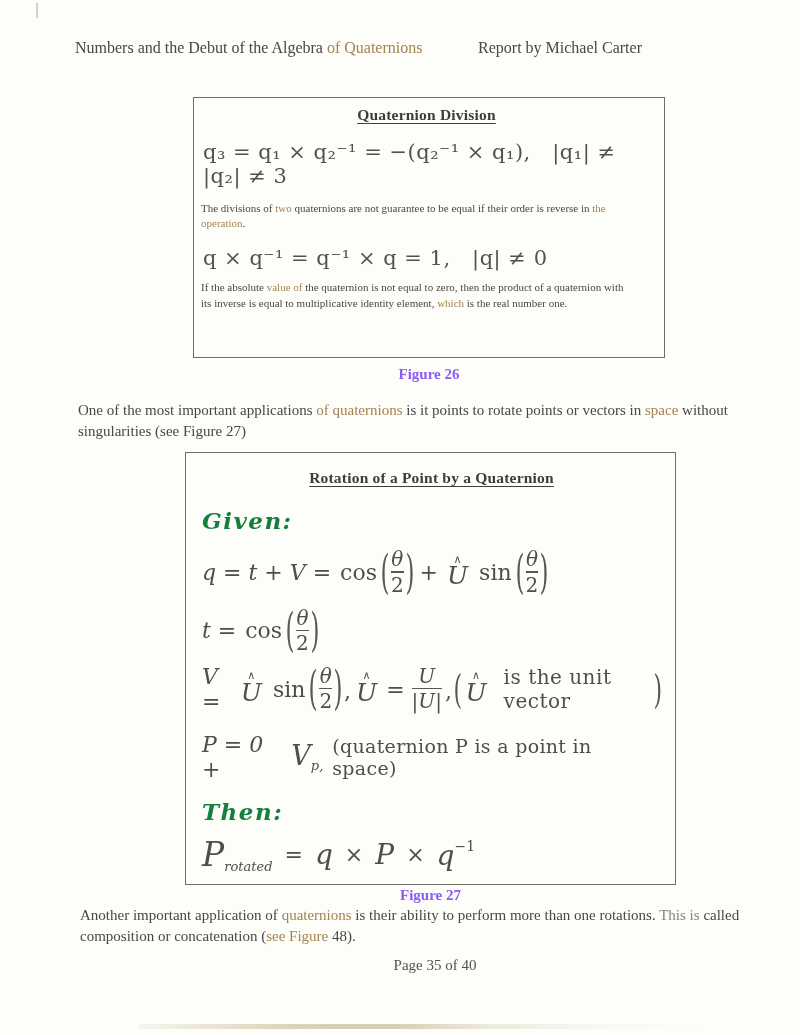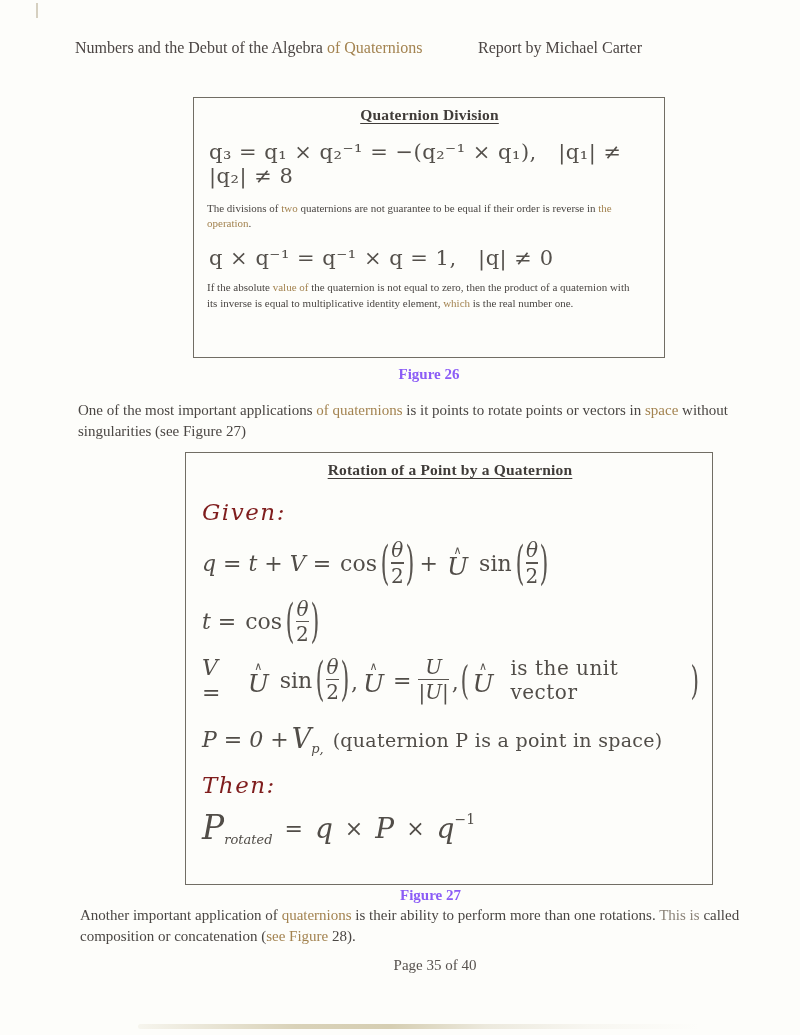--- a/index.html
+++ b/index.html
@@ -12,22 +12,22 @@
         background:linear-gradient(90deg,rgba(200,188,150,.12),rgba(182,168,120,.5) 28%,rgba(182,168,120,.55) 45%,rgba(198,188,155,.3) 62%,rgba(210,200,175,.12) 80%,rgba(210,200,175,0));}
 
   
   .header{position:absolute;top:39px;left:75px;right:158px;display:flex;justify-content:space-between;
         font-size:16px;color:#4b4543;}
   .tint{color:#a38350;}
   .tint2{color:#8b8378;}
 
   
   .figbox{position:absolute;border:1.5px solid #716d64;box-sizing:border-box;background:transparent;}
-  .box1{left:193px;top:97px;width:472px;height:261px;padding:8px 12px 0 13px;}
-  .box2{left:185px;top:452px;width:528px;height:433px;padding:8px 14px 0 16px;}
+  .box1{left:193px;top:97px;width:472px;height:261px;padding:8px 12px 0 7px;}
+  .box2{left:185px;top:452px;width:491px;height:433px;padding:16px 14px 0 16px;}
   .boxtitle{text-align:center;font-weight:bold;font-size:15.5px;color:#403c39;
         text-decoration:underline;text-underline-offset:3px;letter-spacing:.2px;}
 
   
   .formula.f26{font-family:"DejaVu Serif",serif;font-size:21px;color:#54504b;margin:16px 0 0 2px;letter-spacing:.5px;}
   .formula.f26b{margin-top:15px;}
   .boxpara{font-size:11px;line-height:1.38;margin:13px 0 0 0;color:#4a4643;width:450px;}
   .boxpara.w2{width:434px;margin-top:10px;}
 
   
@@ -35,22 +35,22 @@
   .cap26{top:366px;left:193px;width:472px;text-align:center;}
   .cap27{top:887px;left:185px;width:491px;text-align:center;}
   .bodypara{position:absolute;margin:0;font-size:15px;line-height:1.42;color:#4a4643;}
   .p1{top:400px;left:78px;width:698px;}
   .p2{top:905px;left:80px;width:690px;}
   .pagenum{position:absolute;top:957px;left:70px;width:730px;text-align:center;font-size:15px;color:#57524e;font-family:Liberation Serif, serif;}
 
   
   .mline{display:flex;align-items:center;font-family:"DejaVu Serif",serif;font-size:22px;
         color:#514d48;gap:3px;}
-  .label-line{font-size:23px;font-style:italic;letter-spacing:1.5px;color:#7f1d1d;
-        font-family:"DejaVu Serif",serif;}
+  .label-line{font-size:23px;font-style:italic;letter-spacing:1.5px;color:#15803d;
+        font-family:"DejaVu Serif",serif;font-weight:bold;}
   .given{margin-top:20px;}
   .then{margin-top:16px;}
   .eq1{margin-top:15px;}
   .eq2{margin-top:12px;}
   .eq3{margin-top:10px;}
   .eq4{margin-top:18px;}
   .eq5{margin-top:10px;gap:8px;}
   .it{font-style:italic;}
   .fn{margin:0 2px 0 6px;}
   .op{margin:0 4px;}
@@ -78,21 +78,21 @@
 
   <div class="artifact-topleft"></div>
 
   <header class="header">
     <div><span>Numbers and the Debut of the Algebra </span><span class="tint">of Quaternions</span></div>
     <div>Report by Michael Carter</div>
   </header>
 
   <section class="figbox box1">
     <div class="boxtitle">Quaternion Division</div>
-    <div class="formula f26">q₃ = q₁ × q₂⁻¹ =  −(q₂⁻¹ × q₁), |q₁| ≠ |q₂| ≠ 8</div>
+    <div class="formula f26">q₃ = q₁ × q₂⁻¹ =  −(q₂⁻¹ × q₁), |q₁| ≠ |q₂| ≠ 3</div>
     <p class="boxpara"><span>The divisions of </span><span class="tint">two</span><span> quaternions are not guarantee to be equal if their order is reverse in </span><span class="tint">the operation</span><span>.</span></p>
     <div class="formula f26 f26b">q × q⁻¹ = q⁻¹ × q = 1, |q| ≠ 0</div>
     <p class="boxpara w2"><span>If the absolute </span><span class="tint">value of</span><span> the quaternion is not equal to zero, then the product of a quaternion with its inverse is equal to multiplicative identity element, </span><span class="tint">which</span><span> is the real number one.</span></p>
   </section>
 
   <div class="caption cap26">Figure 26</div>
 
   <p class="bodypara p1"><span>One of the most important applications </span><span class="tint">of quaternions</span><span> is it points to rotate points or vectors in </span><span class="tint">space</span><span> without singularities (see Figure 27)</span></p>
 
   <section class="figbox box2">
@@ -186,18 +186,18 @@
       <span class="it qbig">q</span>
       <span class="op">×</span>
       <span class="it qbig">P</span>
       <span class="op">×</span>
       <span><span class="it qbig">q</span><sup class="supm1">−1</sup></span>
     </div>
   </section>
 
   <div class="caption cap27">Figure 27</div>
 
-  <p class="bodypara p2"><span>Another important application of </span><span class="tint">quaternions</span><span> is their ability to perform more than one rotations.  </span><span class="tint2">This is</span><span> called composition or concatenation (</span><span class="tint">see Figure</span><span> 28).</span></p>
+  <p class="bodypara p2"><span>Another important application of </span><span class="tint">quaternions</span><span> is their ability to perform more than one rotations.  </span><span class="tint2">This is</span><span> called composition or concatenation (</span><span class="tint">see Figure</span><span> 48).</span></p>
 
   <footer class="pagenum">Page 35 of 40</footer>
 
   <div class="artifact-bottom"></div>
 </div>
 
 </body></html>

